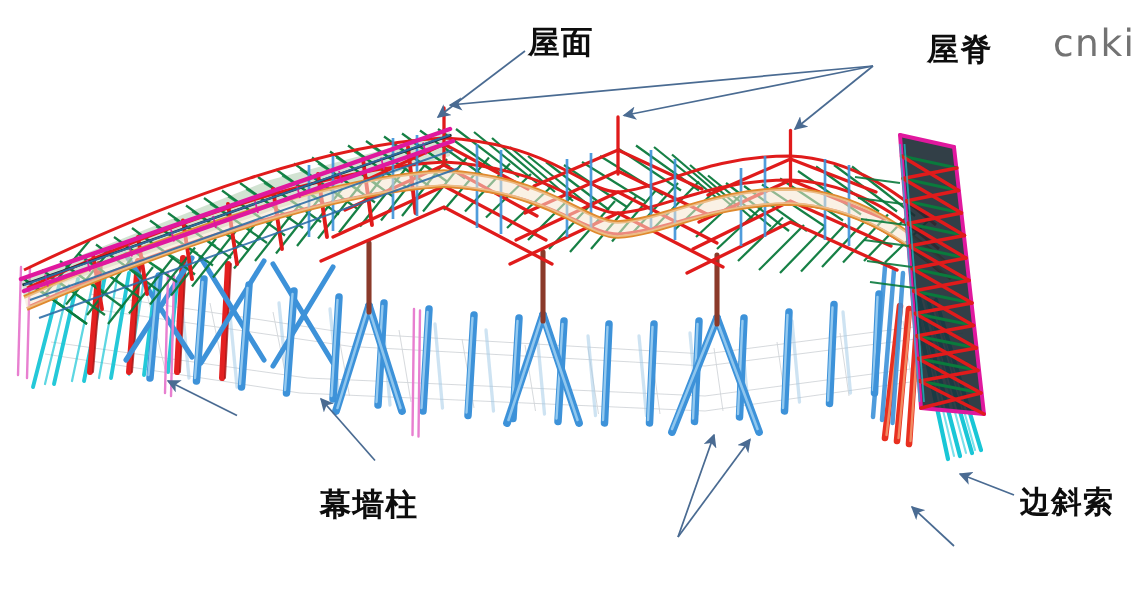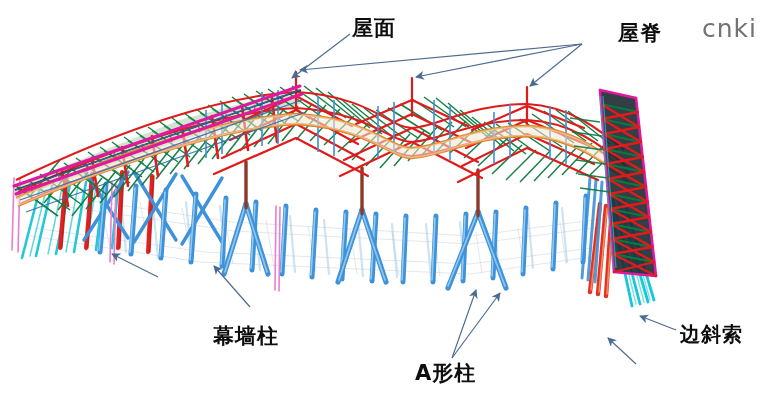--- a/index.html
+++ b/index.html
@@ -513,20 +513,19 @@
     </g>
   </svg>
 
   <div class="label" style="left:352px;top:2px;margin-top:16px;">屋面</div>
 
   <div class="label" style="left:618px;top:23px;">屋脊</div>
 
 
   <div class="label" style="left:213px;top:310px;margin-top:16px;">幕墙柱</div>
 
-  <div class="label" style="left:415px;top:363px;">A形柱</div>
 
   <div class="label small" style="left:680px;top:324px;">边斜索</div>
 
 
   <div id="watermark">cnki</div>
 
 </div>
 
 </body></html>

